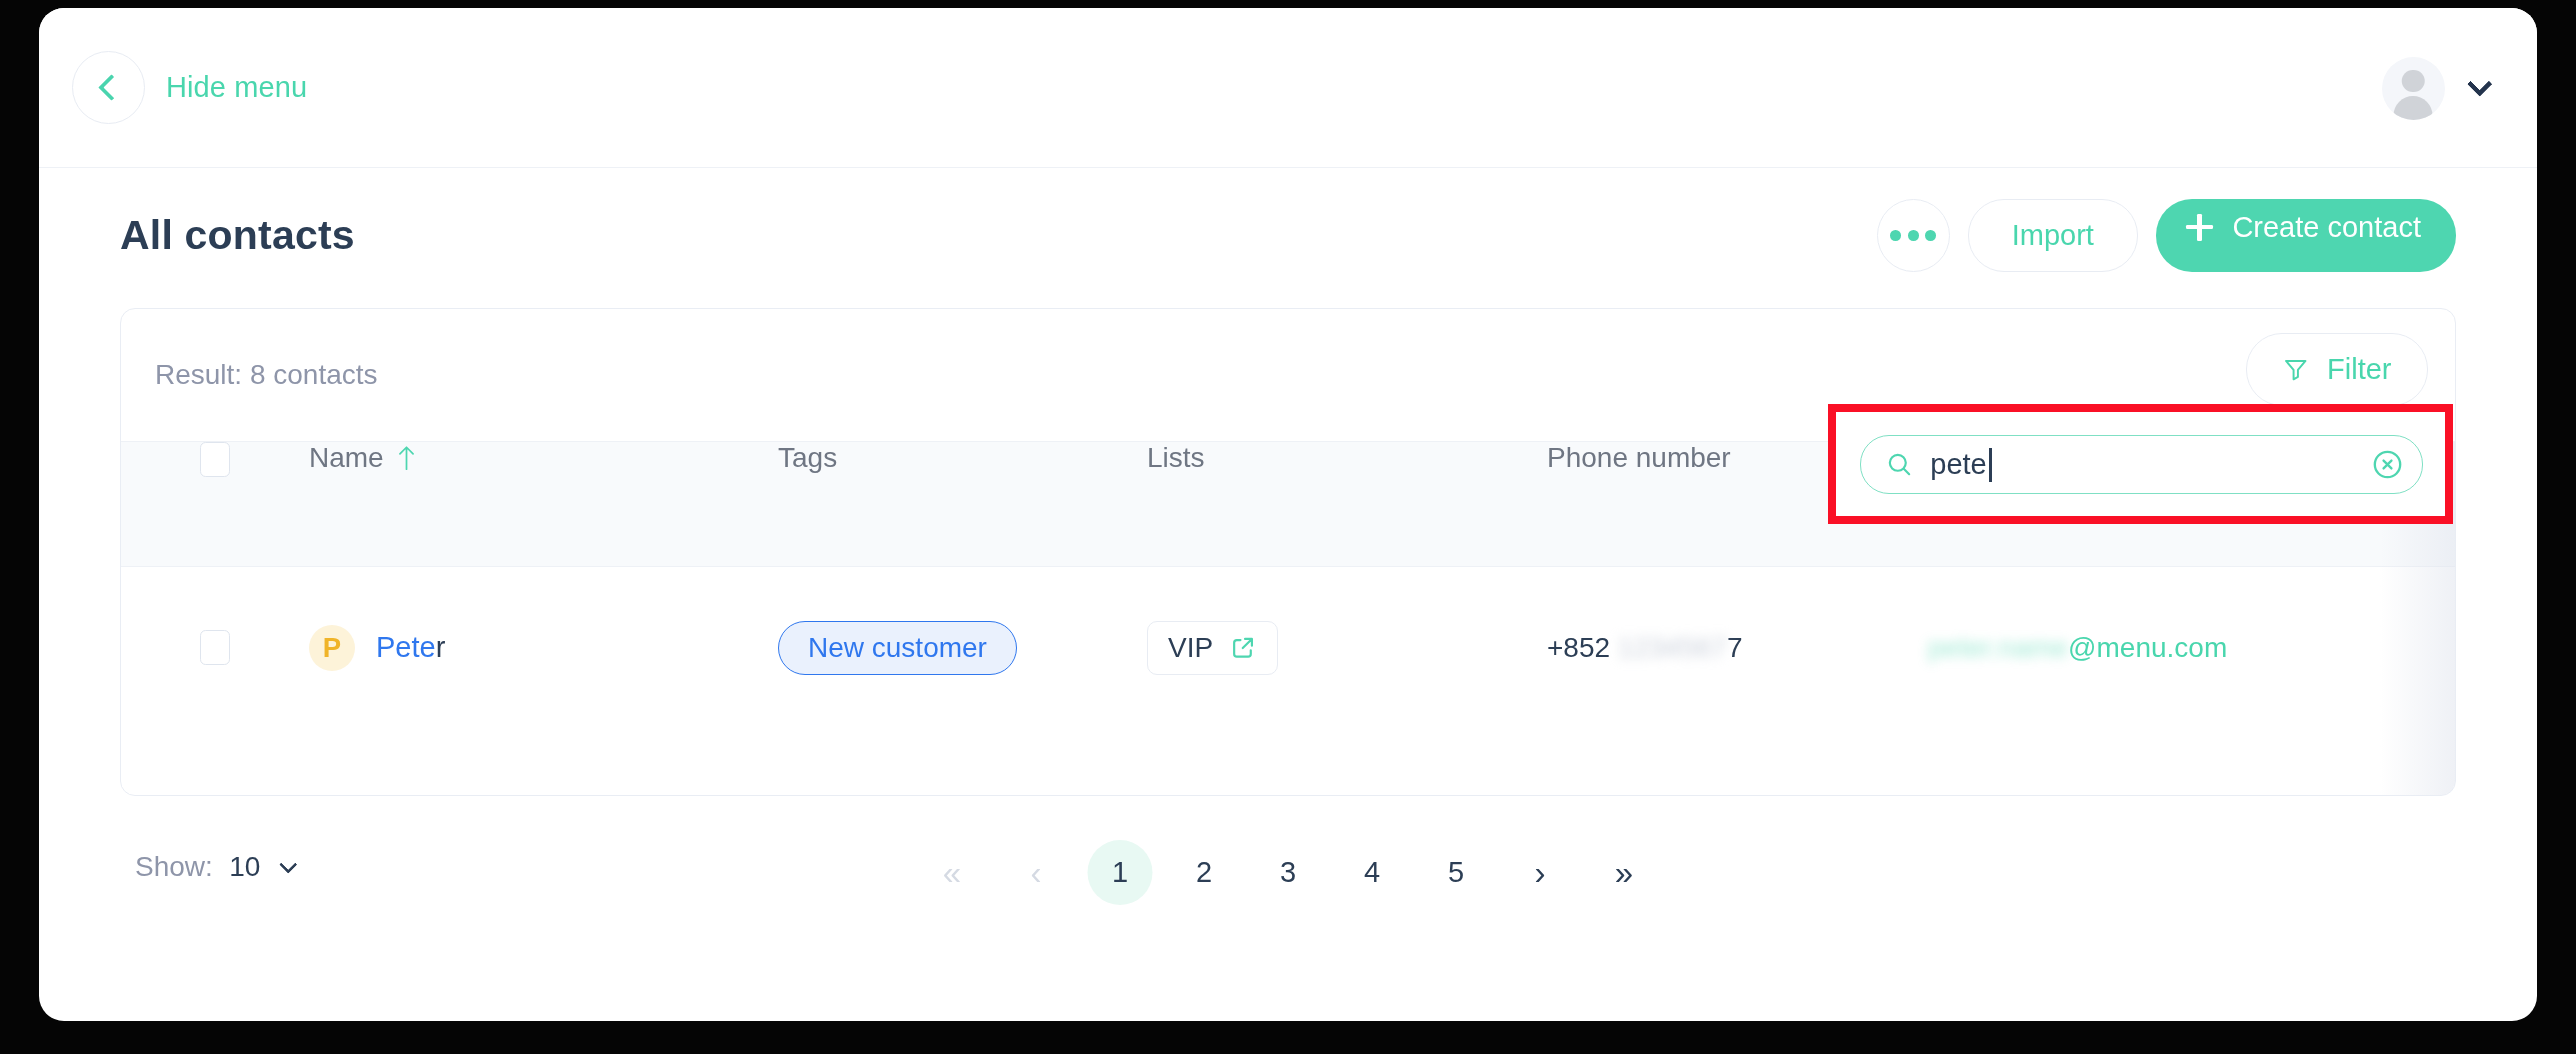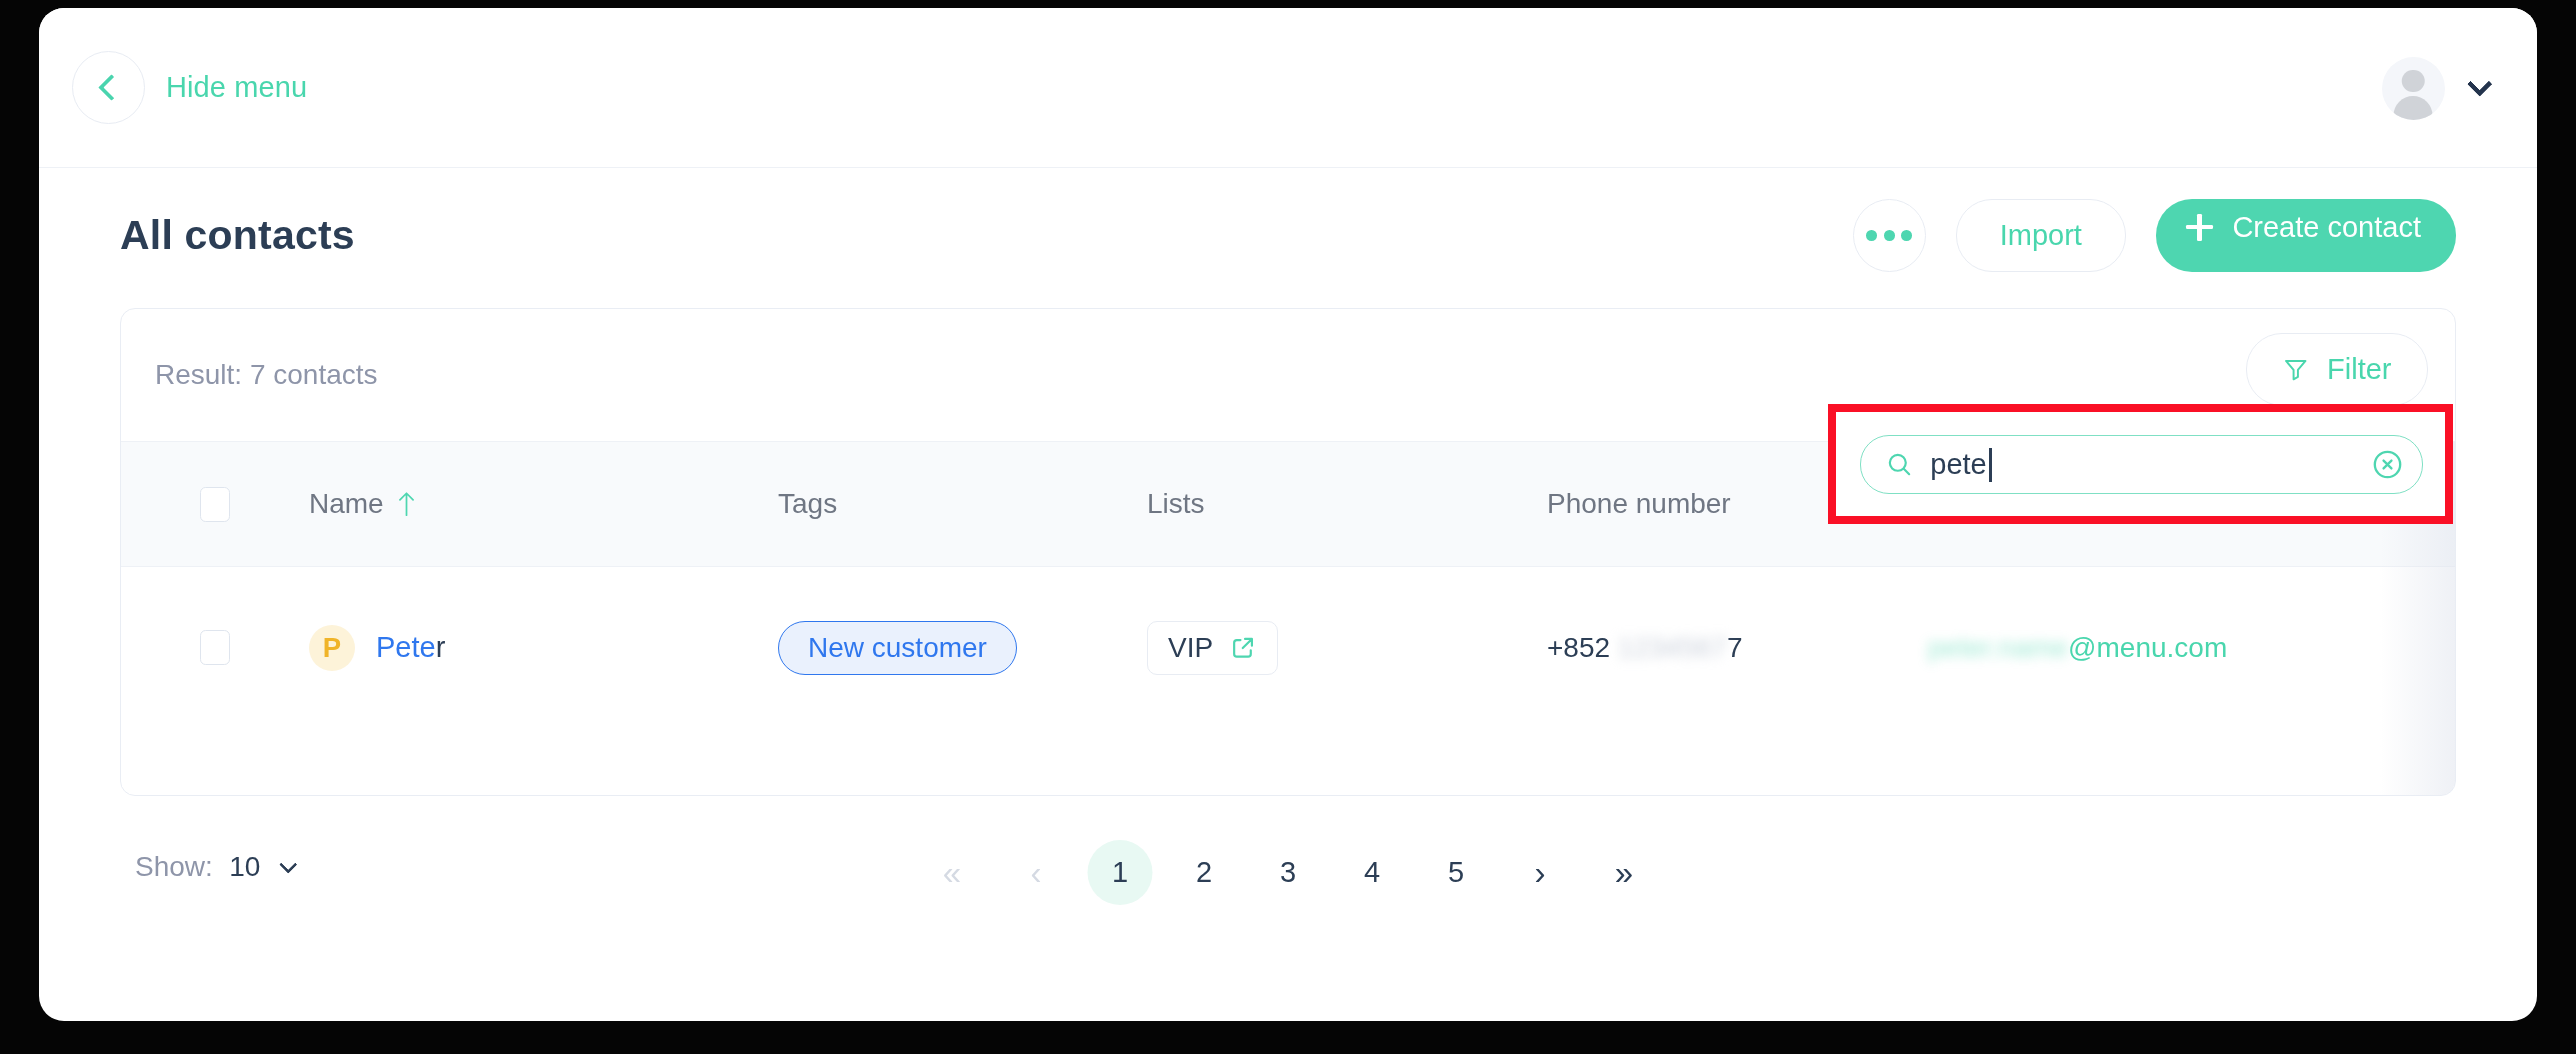--- a/index.html
+++ b/index.html
@@ -117,21 +117,21 @@
     left: 81px; top: 44px;
     font-size: 41px;
     font-weight: 600;
     color: #2c3e55;
     letter-spacing: 0.2px;
   }
 
   #head-actions {
     position: absolute;
     right: 81px; top: 31px;
-    display: flex; align-items: center; gap: 30px;
+    display: flex; align-items: center; gap: 18px;
   }
 
   #more-btn {
     width: 73px; height: 73px;
     border-radius: 50%;
     border: 1.9px solid #e8ecf3;
     background: #fff;
     display: flex; align-items: center; justify-content: center;
     gap: 6.9px;
     cursor: pointer;
@@ -260,21 +260,21 @@
   #search-caret {
     width: 2.5px; height: 34px;
     background: #2c3e55;
     margin-left: 2.5px;
   }
   #search-clear { flex: none; cursor: pointer; }
 
   
   #table-head {
     display: flex;
-    align-items: center;
+    align-items: flex-start;
     height: 125px;
     background: #f8fafc;
     border-bottom: 1.9px solid #eef1f6;
     position: relative;
   }
 
   #table-body-row {
     display: flex;
     align-items: center;
     height: 161px;
@@ -444,21 +444,21 @@
         <button id="create-btn">
           <span class="plus"></span>
           <span>Create contact</span>
         </button>
       </div>
     </div>
 
     <div id="card">
 
       <div id="card-toolbar">
-        <span id="result-text">Result: 7 contacts</span>
+        <span id="result-text">Result: 8 contacts</span>
 
         <div id="toolbar-right">
           <button id="filter-btn">
             <svg class="funnel" width="27.5" height="29" viewBox="0 0 24 24" fill="none">
               <path d="M3.5 4.5h17l-6.6 7.8v6.2l-3.8 2.1v-8.3L3.5 4.5z" stroke="#49d6ad" stroke-width="1.7" stroke-linejoin="round"></path>
             </svg>
             <span>Filter</span>
           </button>
         </div>
       </div>

